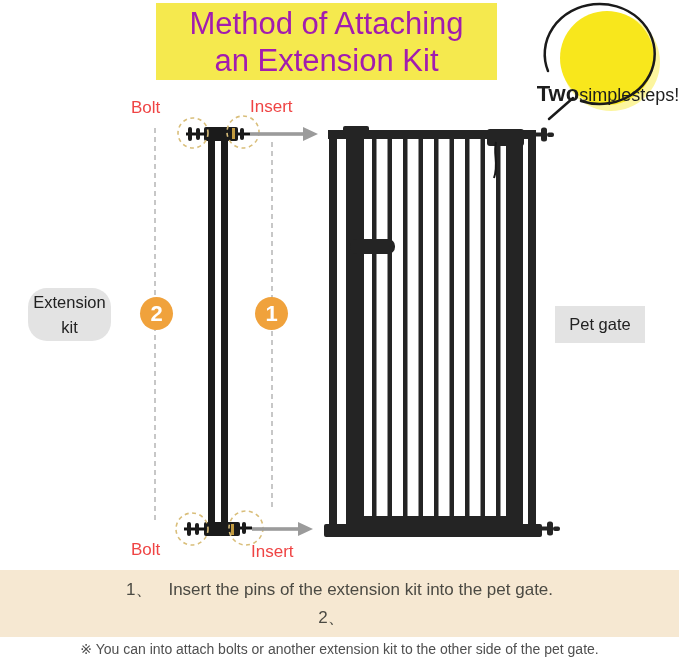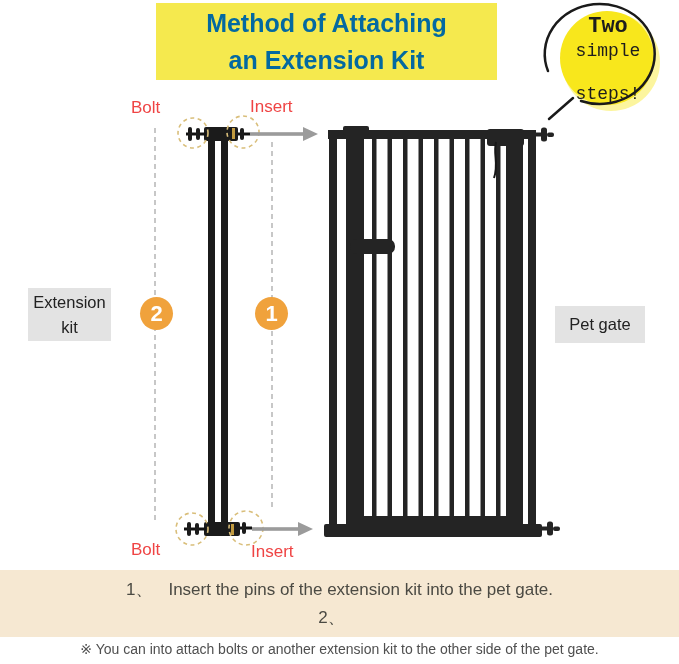--- a/index.html
+++ b/index.html
@@ -15,34 +15,33 @@
 
   .title-block {
     position: absolute;
     left: 156px; top: 3px;
     width: 341px; height: 77px;
     background: #F5E94E;
     display: flex; flex-direction: column;
     align-items: center; justify-content: center;
   }
   .title-line {
-    font-size: 25px; font-weight: 700;
-    color: #0369a1; line-height: 37px;
+    font-size: 31px; font-weight: 400;
+    color: #a21caf; line-height: 37px;
     white-space: nowrap;
   }
 
   .badge-text {
     position: absolute;
     left: 558px; top: 13px;
     width: 100px; height: 94px;
-    display: flex; flex-direction: column;
-    align-items: center; justify-content: center;
+    display: flex; flex-direction: row;
+    align-items: flex-end; justify-content: center;
     text-align: center;
     color: #1d1d1d;
-    font-family: Liberation Mono, monospace;
   }
   .badge-line-1 { font-size: 22px; font-weight: 600; line-height: 26px; }
   .badge-line-2 { font-size: 18px; font-weight: 500; line-height: 23px; }
   .badge-line-3 { font-size: 18px; font-weight: 500; line-height: 23px; margin-top: 20px; }
 
   .diagram-label {
     position: absolute;
     font-size: 17px; color: #ef4444;
     white-space: nowrap;
   }
@@ -52,21 +51,21 @@
   #insert-bottom-label { left: 251px; top: 542px; }
 
   .label-box {
     position: absolute;
     background: #E3E3E3;
     color: #222222;
     display: flex; align-items: center; justify-content: center;
     text-align: center;
     font-size: 16.5px; line-height: 25px;
   }
-  #extension-kit-label { left: 28px; top: 288px; width: 83px; height: 53px; padding: 12px 6px; box-sizing: border-box; }
+  #extension-kit-label { left: 28px; top: 288px; width: 83px; height: 53px; padding: 12px 6px; box-sizing: border-box; border-radius: 19px; }
   #pet-gate-label { left: 555px; top: 306px; width: 90px; height: 37px; }
 
   .step-circle {
     position: absolute;
     width: 33px; height: 33px;
     border-radius: 50%;
     background: #F0A23C;
     color: #ffffff;
     font-size: 22px; font-weight: 700;
     display: flex; align-items: center; justify-content: center;

